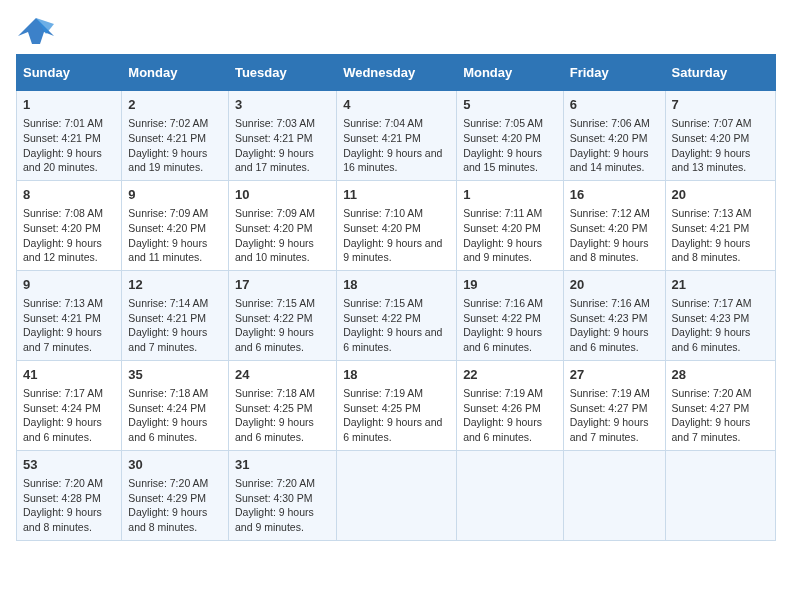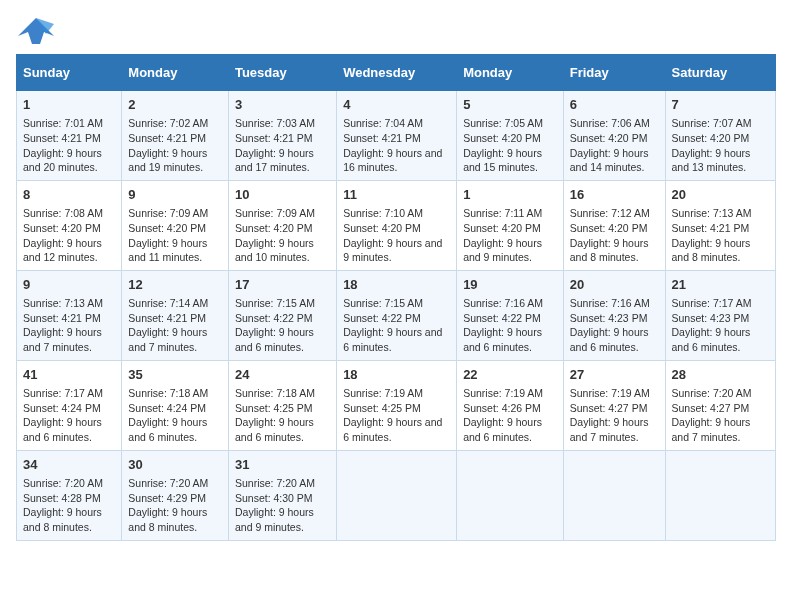--- a/index.html
+++ b/index.html
@@ -156,21 +156,21 @@
       <tr>
         <td><span class="day-num">41</span><span>Sunrise: 7:17 AM<br>Sunset: 4:24 PM<br>Daylight: 9 hours and 6 minutes.</span></td>
         <td><span class="day-num">35</span><span>Sunrise: 7:18 AM<br>Sunset: 4:24 PM<br>Daylight: 9 hours and 6 minutes.</span></td>
         <td><span class="day-num">24</span><span>Sunrise: 7:18 AM<br>Sunset: 4:25 PM<br>Daylight: 9 hours and 6 minutes.</span></td>
         <td><span class="day-num">18</span><span>Sunrise: 7:19 AM<br>Sunset: 4:25 PM<br>Daylight: 9 hours and 6 minutes.</span></td>
         <td><span class="day-num">22</span><span>Sunrise: 7:19 AM<br>Sunset: 4:26 PM<br>Daylight: 9 hours and 6 minutes.</span></td>
         <td><span class="day-num">27</span><span>Sunrise: 7:19 AM<br>Sunset: 4:27 PM<br>Daylight: 9 hours and 7 minutes.</span></td>
         <td><span class="day-num">28</span><span>Sunrise: 7:20 AM<br>Sunset: 4:27 PM<br>Daylight: 9 hours and 7 minutes.</span></td>
       </tr>
       <tr>
-        <td><span class="day-num">34</span><span>Sunrise: 7:20 AM<br>Sunset: 4:28 PM<br>Daylight: 9 hours and 8 minutes.</span></td>
+        <td><span class="day-num">53</span><span>Sunrise: 7:20 AM<br>Sunset: 4:28 PM<br>Daylight: 9 hours and 8 minutes.</span></td>
         <td><span class="day-num">30</span><span>Sunrise: 7:20 AM<br>Sunset: 4:29 PM<br>Daylight: 9 hours and 8 minutes.</span></td>
         <td><span class="day-num">31</span><span>Sunrise: 7:20 AM<br>Sunset: 4:30 PM<br>Daylight: 9 hours and 9 minutes.</span></td>
         <td class="empty-cell"></td>
         <td class="empty-cell"></td>
         <td class="empty-cell"></td>
         <td class="empty-cell"></td>
       </tr>
     </tbody>
 </table>
 

